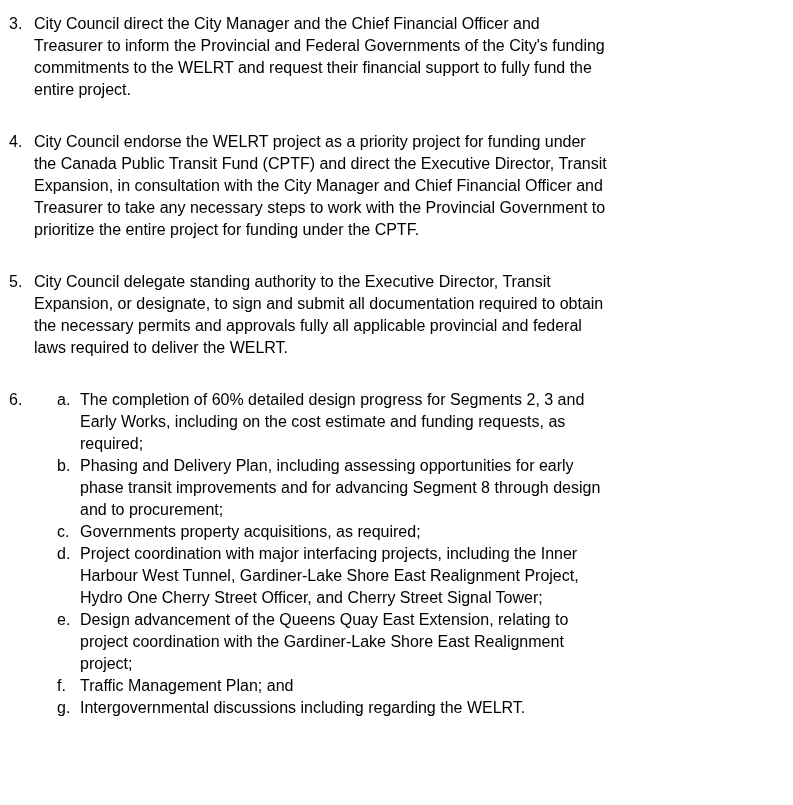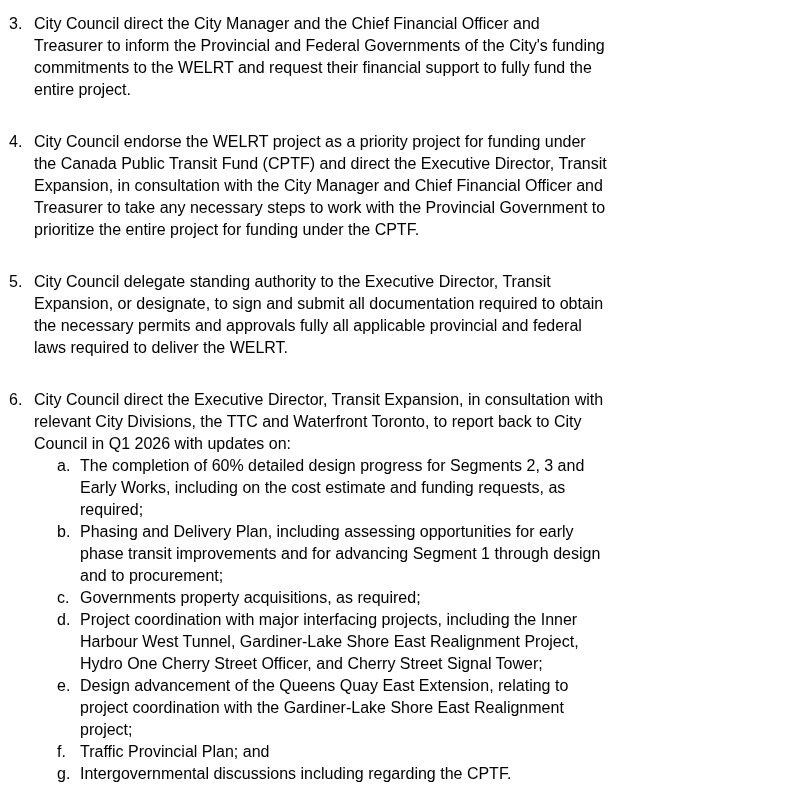--- a/index.html
+++ b/index.html
@@ -95,60 +95,57 @@
         <div class="item-text">City Council delegate standing authority to the Executive Director, Transit
 Expansion, or designate, to sign and submit all documentation required to obtain
 the necessary permits and approvals fully all applicable provincial and federal
 laws required to deliver the WELRT.</div>
       </div>
     </div>
 
     <div class="list-item">
       <div class="item-marker">6.</div>
       <div class="item-body">
-        <div class="item-text">City Council direct the Executive Director, Transit Expansion, in consultation with
-relevant City Divisions, the TTC and Waterfront Toronto, to report back to City
-Council in Q1 2026 with updates on:</div>
 
         <div class="sub-list">
           <div class="sub-item">
             <div class="sub-marker">a.</div>
             <div class="sub-text">The completion of 60% detailed design progress for Segments 2, 3 and
 Early Works, including on the cost estimate and funding requests, as
 required;</div>
           </div>
           <div class="sub-item">
             <div class="sub-marker">b.</div>
             <div class="sub-text">Phasing and Delivery Plan, including assessing opportunities for early
-phase transit improvements and for advancing Segment 1 through design
+phase transit improvements and for advancing Segment 8 through design
 and to procurement;</div>
           </div>
           <div class="sub-item">
             <div class="sub-marker">c.</div>
             <div class="sub-text">Governments property acquisitions, as required;</div>
           </div>
           <div class="sub-item">
             <div class="sub-marker">d.</div>
             <div class="sub-text">Project coordination with major interfacing projects, including the Inner
 Harbour West Tunnel, Gardiner-Lake Shore East Realignment Project,
 Hydro One Cherry Street Officer, and Cherry Street Signal Tower;</div>
           </div>
           <div class="sub-item">
             <div class="sub-marker">e.</div>
             <div class="sub-text">Design advancement of the Queens Quay East Extension, relating to
 project coordination with the Gardiner-Lake Shore East Realignment
 project;</div>
           </div>
           <div class="sub-item">
             <div class="sub-marker">f.</div>
-            <div class="sub-text">Traffic Provincial Plan; and</div>
+            <div class="sub-text">Traffic Management Plan; and</div>
           </div>
           <div class="sub-item">
             <div class="sub-marker">g.</div>
-            <div class="sub-text">Intergovernmental discussions including regarding the CPTF.</div>
+            <div class="sub-text">Intergovernmental discussions including regarding the WELRT.</div>
           </div>
         </div>
 
       </div>
     </div>
 
   </div>
 </div>
 
 </body></html>

